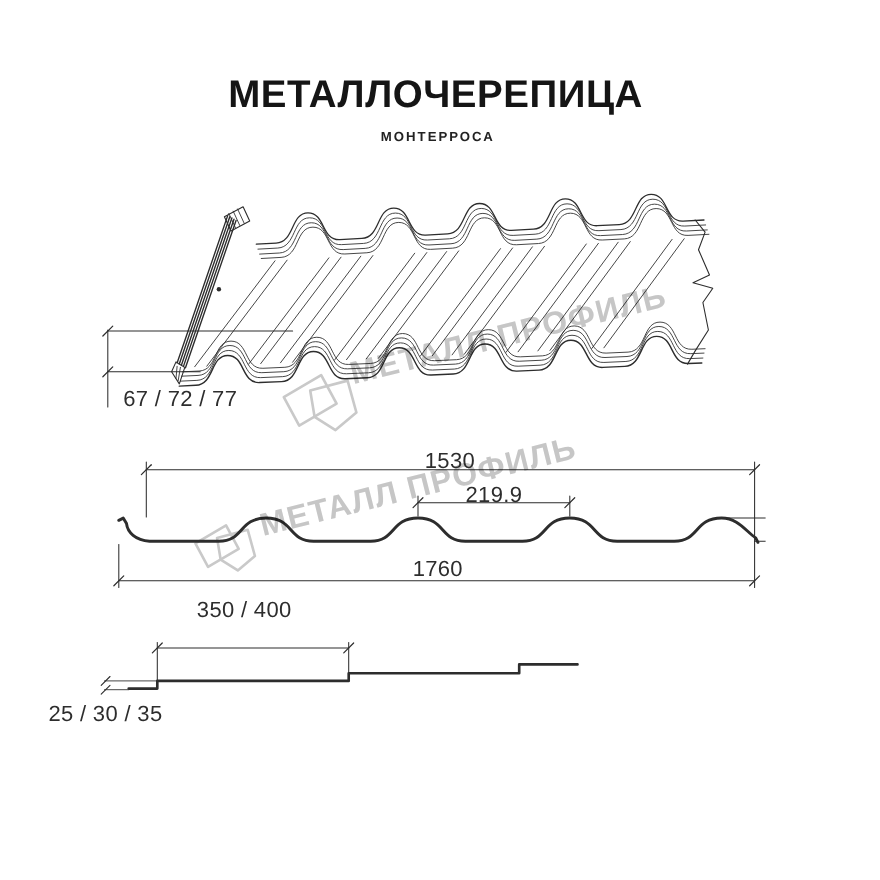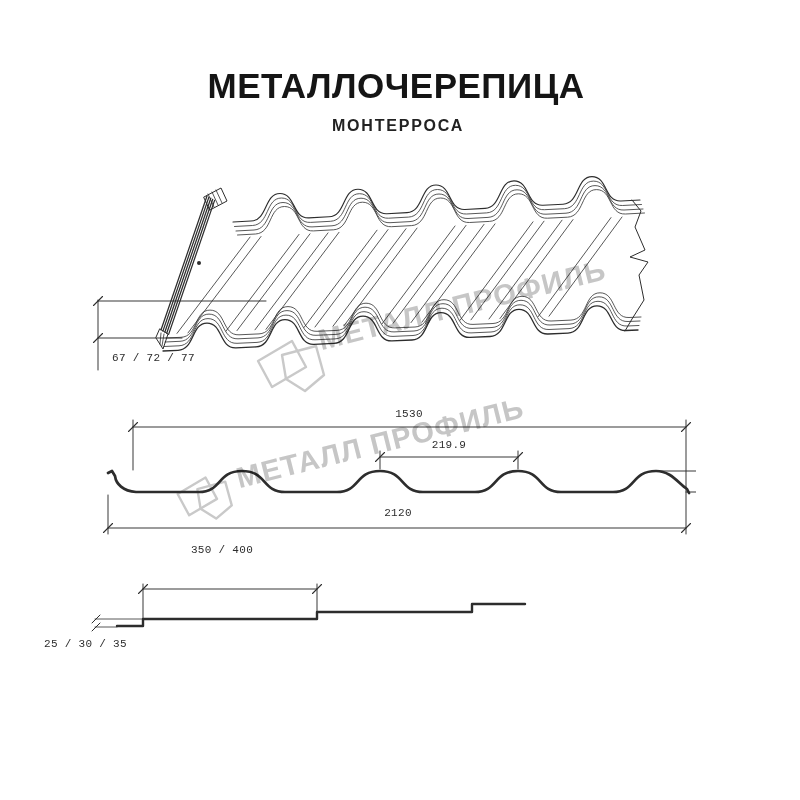--- a/index.html
+++ b/index.html
@@ -6,25 +6,25 @@
   .canvas{
     position:relative;width:696px;height:800px;background:#ffffff;
     font-family:"Liberation Sans",sans-serif;overflow:hidden;
   }
   .title{
     position:absolute;left:396px;top:66px;transform:translateX(-50%);
     font-size:35px;font-weight:800;color:#151515;letter-spacing:0.5px;white-space:nowrap;
   }
   .subtitle{
     position:absolute;left:398px;top:117px;transform:translateX(-50%);
-    font-size:16px;font-weight:600;color:#222;letter-spacing:1.8px;white-space:nowrap;
+    font-size:12px;font-weight:600;color:#222;letter-spacing:1.8px;white-space:nowrap;
   }
   svg.tech{position:absolute;left:0;top:0;width:800px;height:800px;}
   .dim{
-    position:absolute;font-size:11px;color:#2d2d2d;letter-spacing:0.3px;white-space:nowrap;font-family:Liberation Mono, monospace;
+    position:absolute;font-size:20px;color:#2d2d2d;letter-spacing:0.3px;white-space:nowrap;
   }
   .c{transform:translateX(-50%);}
   .dim-1110{left:409px;top:408px;}
   .dim-277{left:449px;top:439px;}
   .dim-1170{left:398px;top:507px;}
   .dim-42{left:711px;top:452px;transform:translate(-50%,-50%) rotate(-90deg);}
   .dim-67{left:112px;top:352px;}
   .dim-350{left:222px;top:544px;}
   .dim-25{left:44px;top:638px;text-align:right;}
   .wm{
@@ -134,17 +134,17 @@
       <path d="M92,631 L100,623" fill="none" stroke="#2d2d2d" stroke-width="1" stroke-linejoin="round" stroke-linecap="round"></path>
     </svg>
 
   <div class="wm wm-upper">МЕТАЛЛ ПРОФИЛЬ</div>
   <div class="wm wm-lower">МЕТАЛЛ ПРОФИЛЬ</div>
 
   <div class="dim dim-67">67 / 72 / 77</div>
   <div class="dim dim-1110 c">1530</div>
   <div class="dim dim-277 c">219.9</div>
   <div class="dim dim-42">42</div>
-  <div class="dim dim-1170 c">2120</div>
+  <div class="dim dim-1170 c">1760</div>
   <div class="dim dim-350 c">350 / 400</div>
   <div class="dim dim-25">25 / 30 / 35</div>
 
 </div>
 
 </body></html>

